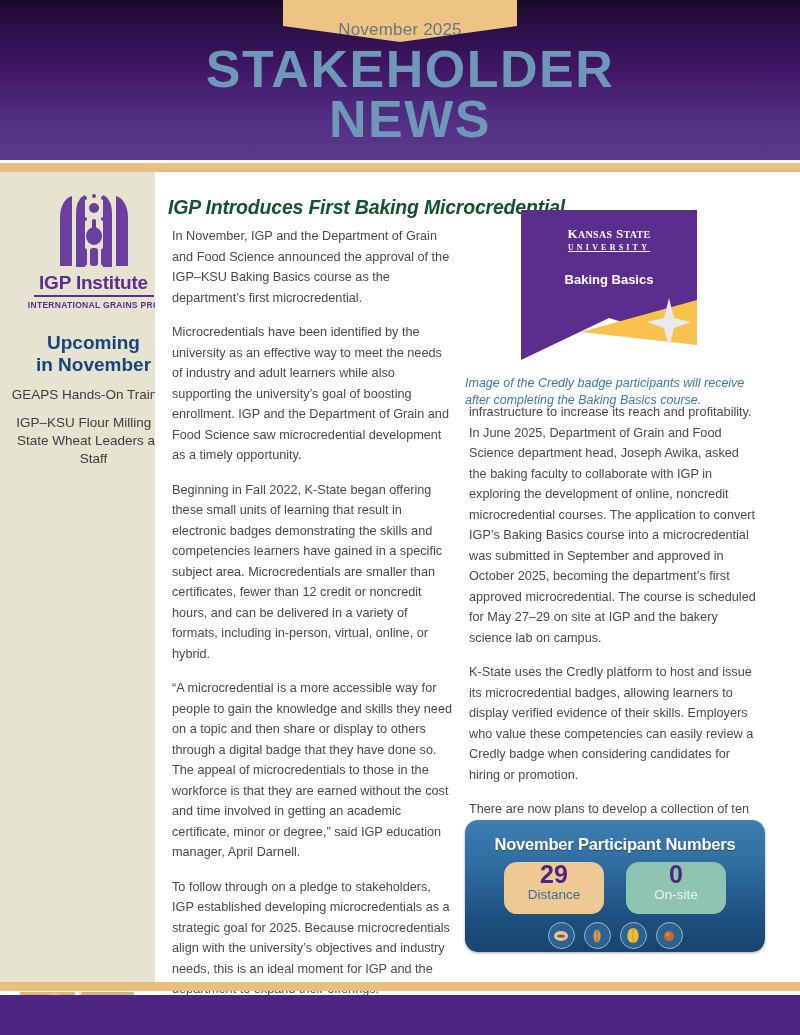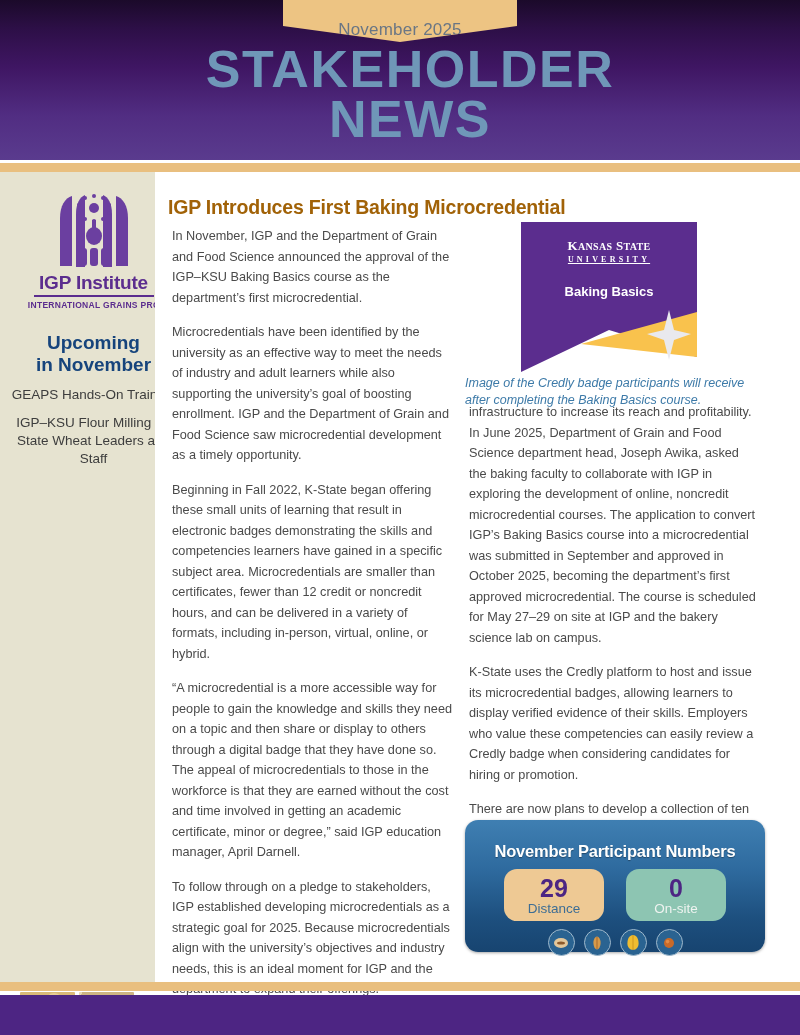--- a/index.html
+++ b/index.html
@@ -93,34 +93,34 @@
   .p-wheat{background:
       linear-gradient(125deg,#e8d8b0 0 3px,#cdb483 3px 6px),
       linear-gradient(55deg,#f2e6c8 0 4px,transparent 4px),
       #e4d2a8;}
   
   .content{
     position:absolute;left:155px;top:172px;width:645px;height:810px;background:#fff;
   }
   .article-title{
     position:absolute;left:13px;top:24px;width:400px;
-    color:#a16207;font-weight:bold;font-size:19.5px;letter-spacing:-.2px;
+    color:#14532d;font-weight:bold;font-size:19.5px;letter-spacing:-.2px;font-style:italic;
   }
   .col-left{
     position:absolute;left:13px;top:54px;width:285px;
   }
   .col-right{
     position:absolute;left:310px;top:230px;width:295px;
   }
   .col-left p, .col-right p{
     margin:0 0 14px 4px;color:#4a4a4a;font-size:12.7px;line-height:20.5px;
   }
   
   .badge-wrap{
-    position:absolute;left:366px;top:50px;width:176px;height:150px;
+    position:absolute;left:366px;top:38px;width:176px;height:150px;
   }
   .badge-svg{display:block;}
   .badge-ksu1{
     position:absolute;left:0;top:16px;width:176px;text-align:center;
     color:#fff;font-family:"Liberation Serif",serif;font-weight:bold;font-size:13px;
     letter-spacing:.3px;
   }
   .badge-ksu1 .sm{font-size:10px;}
   .badge-ksu2{
     position:absolute;left:0;top:33px;width:176px;text-align:center;
@@ -138,33 +138,33 @@
   }
   
   .stats{
     position:absolute;left:310px;top:648px;width:300px;height:132px;
     border-radius:13px;
     background:linear-gradient(180deg,#3f7fb2 0%,#2e6a9e 38%,#1d4f7e 75%,#174470 100%);
     box-shadow:0 1px 3px rgba(0,0,0,.35);
   }
   .stats-title{
     text-align:center;color:#fff;font-weight:bold;font-size:16.5px;
-    padding-top:22px;letter-spacing:-.2px;
+    padding-top:15px;letter-spacing:-.2px;
     text-shadow:0 1px 1px rgba(0,0,0,.35);
   }
   .stat-cards{
     display:flex;justify-content:center;gap:22px;margin-top:8px;
   }
   .stat-card{
     width:100px;height:52px;border-radius:13px;text-align:center;
   }
   .stat-card.tan{background:#eec994;}
   .stat-card.teal{background:#8dc5b2;}
   .stat-num{
-    color:#4d2583;font-weight:bold;font-size:25px;line-height:25px;padding-top:7px;
+    color:#4d2583;font-weight:bold;font-size:25px;line-height:25px;padding-top:0;
   }
   .stat-lbl{font-size:13.5px;line-height:16px;}
   .stat-card.tan .stat-lbl{color:#3d6d94;}
   .stat-card.teal .stat-lbl{color:#eef3f0;}
   .grain-icons{
     display:flex;justify-content:center;gap:9px;margin-top:8px;
   }
   .g-icon{
     width:25px;height:25px;border-radius:50%;
     border:1.5px solid #9fb9cc;

